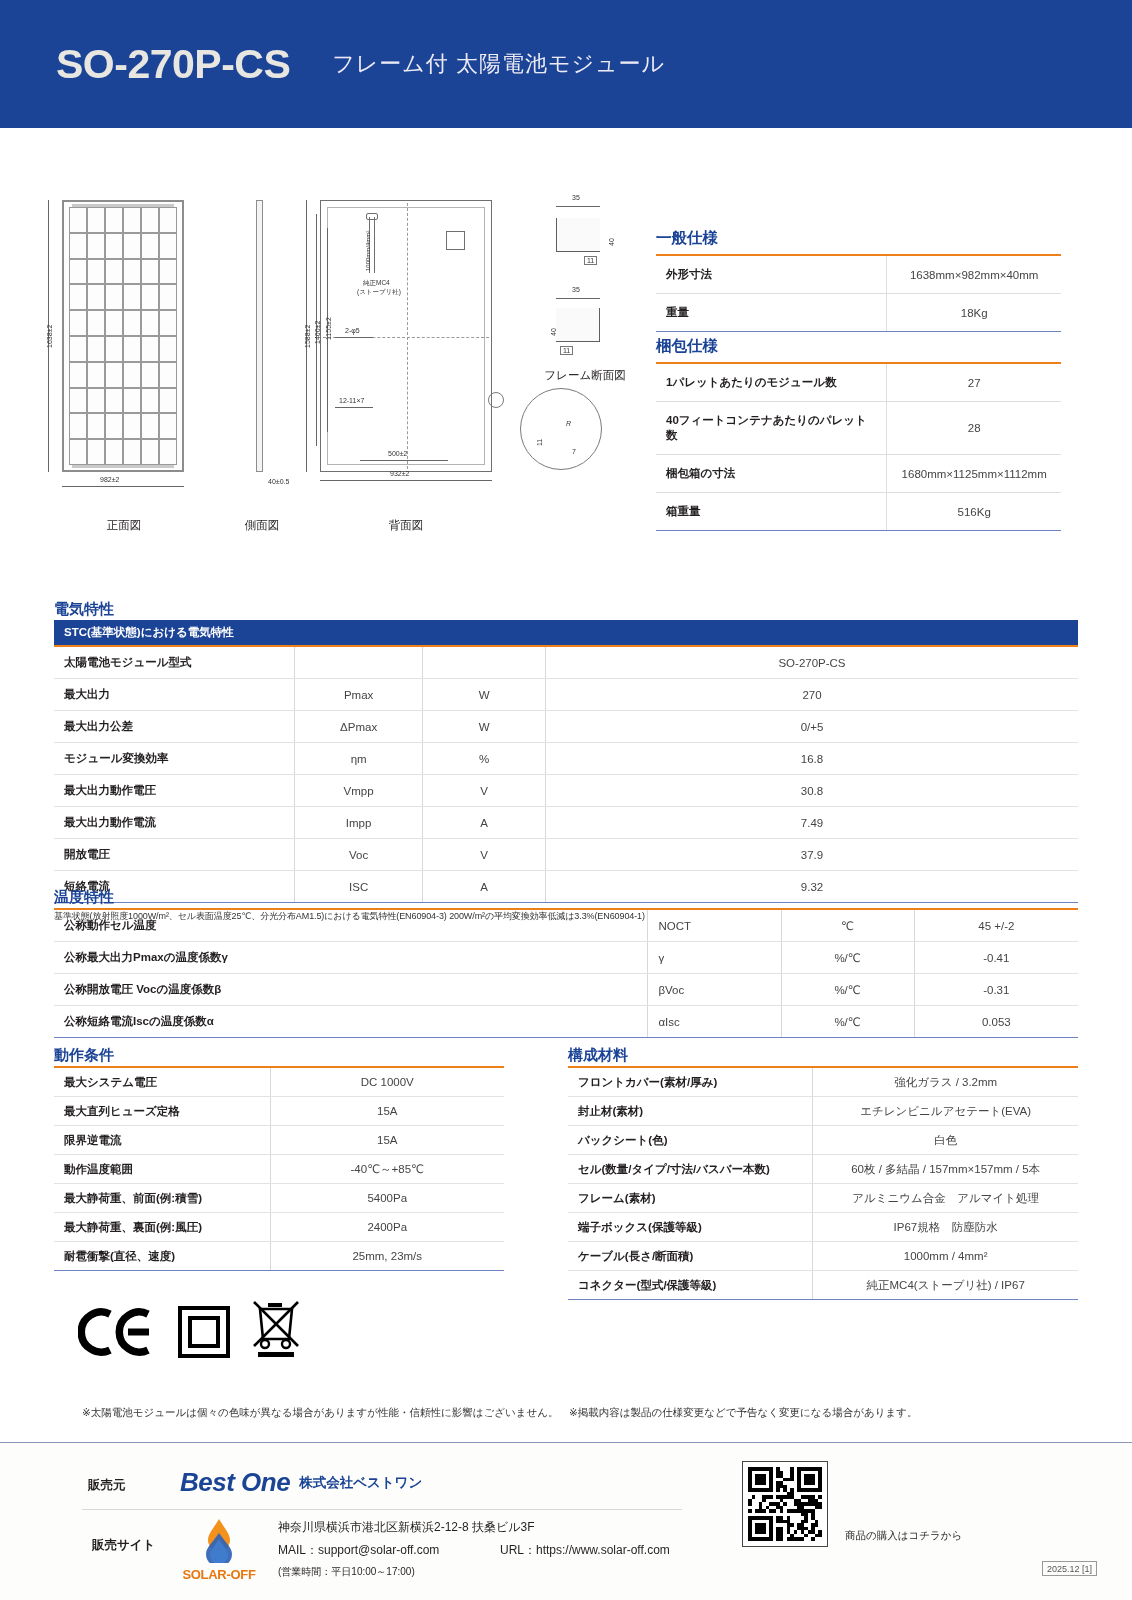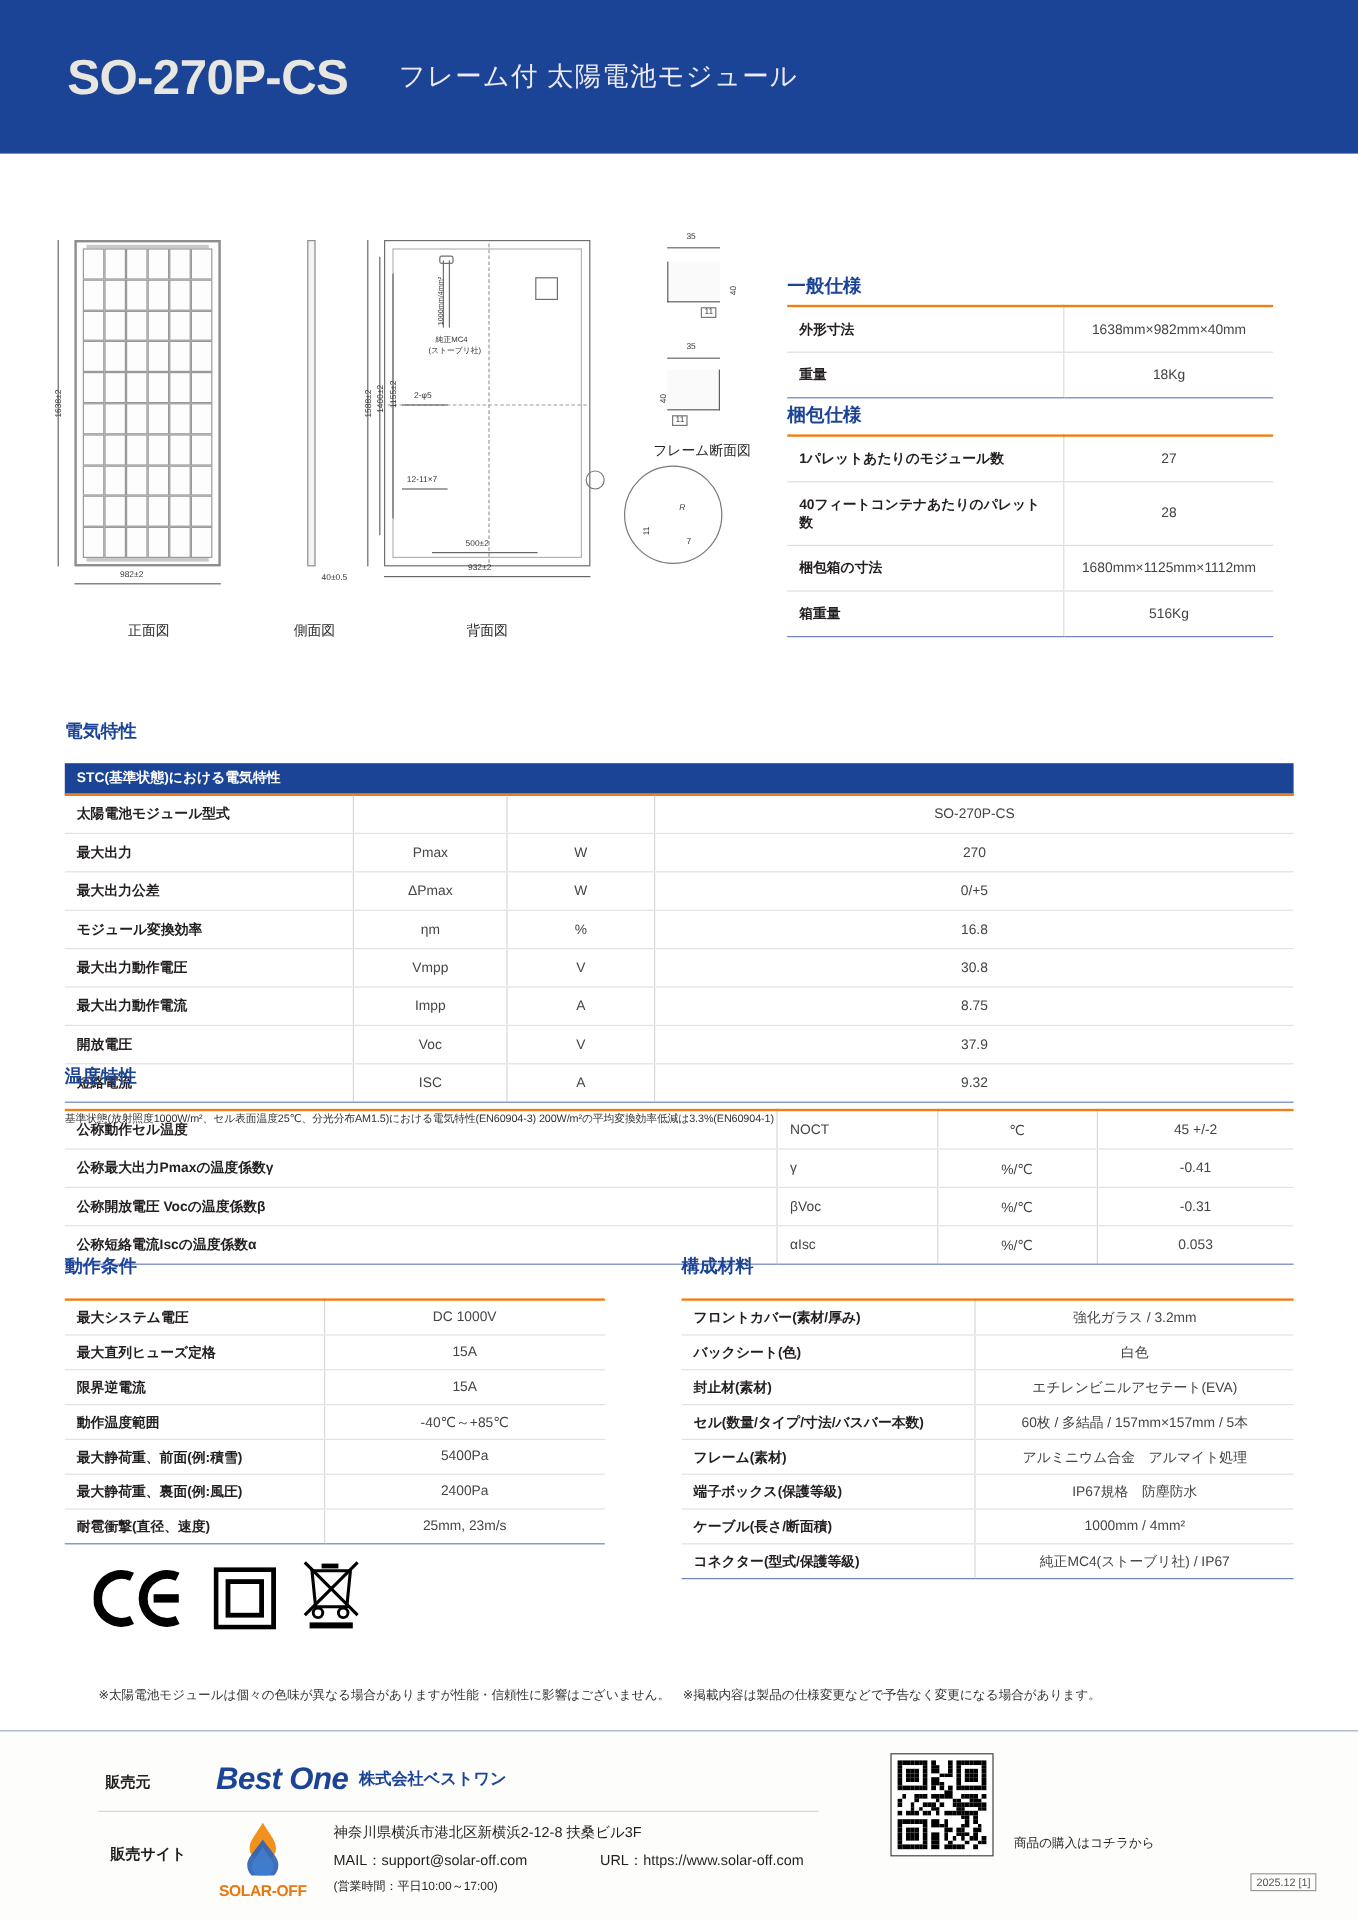--- a/index.html
+++ b/index.html
@@ -140,21 +140,21 @@
     padding: 11px 10px;
     border-bottom: 1px solid #dedede;
   }
   table.spec td.k { width: 57%; color: #231f20; font-weight: bold; }
   table.spec td.v { text-align: center; color: #444; border-left: 1px solid #dedede; }
   table.spec tr:last-child td { border-bottom: 1.4px solid #6d82c0; }
 
   
   .sec { position: absolute; }
   .sec-title {
-    font-size: 15px; font-weight: bold; color: #1c4496; padding-bottom: 17px;
+    font-size: 15px; font-weight: bold; color: #1c4496; padding-bottom: 1px;
   }
   .stc-bar {
     background: #1c4496; color: #ffffff;
     font-size: 11.5px; font-weight: bold;
     padding: 5px 10px;
     border-bottom: 2px solid #ef8018;
   }
   table.elec {
     width: 100%; border-collapse: collapse; font-size: 11.5px;
   }
@@ -450,21 +450,21 @@
       <tr>
         <td class="k">最大出力動作電圧</td>
         <td class="sym">Vmpp</td>
         <td class="u">V</td>
         <td class="v">30.8</td>
       </tr>
       <tr>
         <td class="k">最大出力動作電流</td>
         <td class="sym">Impp</td>
         <td class="u">A</td>
-        <td class="v">8.75</td>
+        <td class="v">7.49</td>
       </tr>
       <tr>
         <td class="k">開放電圧</td>
         <td class="sym">Voc</td>
         <td class="u">V</td>
         <td class="v">37.9</td>
       </tr>
       <tr>
         <td class="k">短絡電流</td>
         <td class="sym">ISC</td>
@@ -546,26 +546,26 @@
 
 <div class="sec" style="left:568px; top:1046px; width:510px;">
   <div class="sec-title">構成材料</div>
   <table class="two">
     <tbody>
       <tr>
         <td class="k">フロントカバー(素材/厚み)</td>
         <td class="v">強化ガラス / 3.2mm</td>
       </tr>
       <tr>
+        <td class="k">封止材(素材)</td>
+        <td class="v">エチレンビニルアセテート(EVA)</td>
+      </tr>
+      <tr>
         <td class="k">バックシート(色)</td>
         <td class="v">白色</td>
-      </tr>
-      <tr>
-        <td class="k">封止材(素材)</td>
-        <td class="v">エチレンビニルアセテート(EVA)</td>
       </tr>
       <tr>
         <td class="k">セル(数量/タイプ/寸法/バスバー本数)</td>
         <td class="v">60枚 / 多結晶 / 157mm×157mm / 5本</td>
       </tr>
       <tr>
         <td class="k">フレーム(素材)</td>
         <td class="v">アルミニウム合金　アルマイト処理</td>
       </tr>
       <tr>

